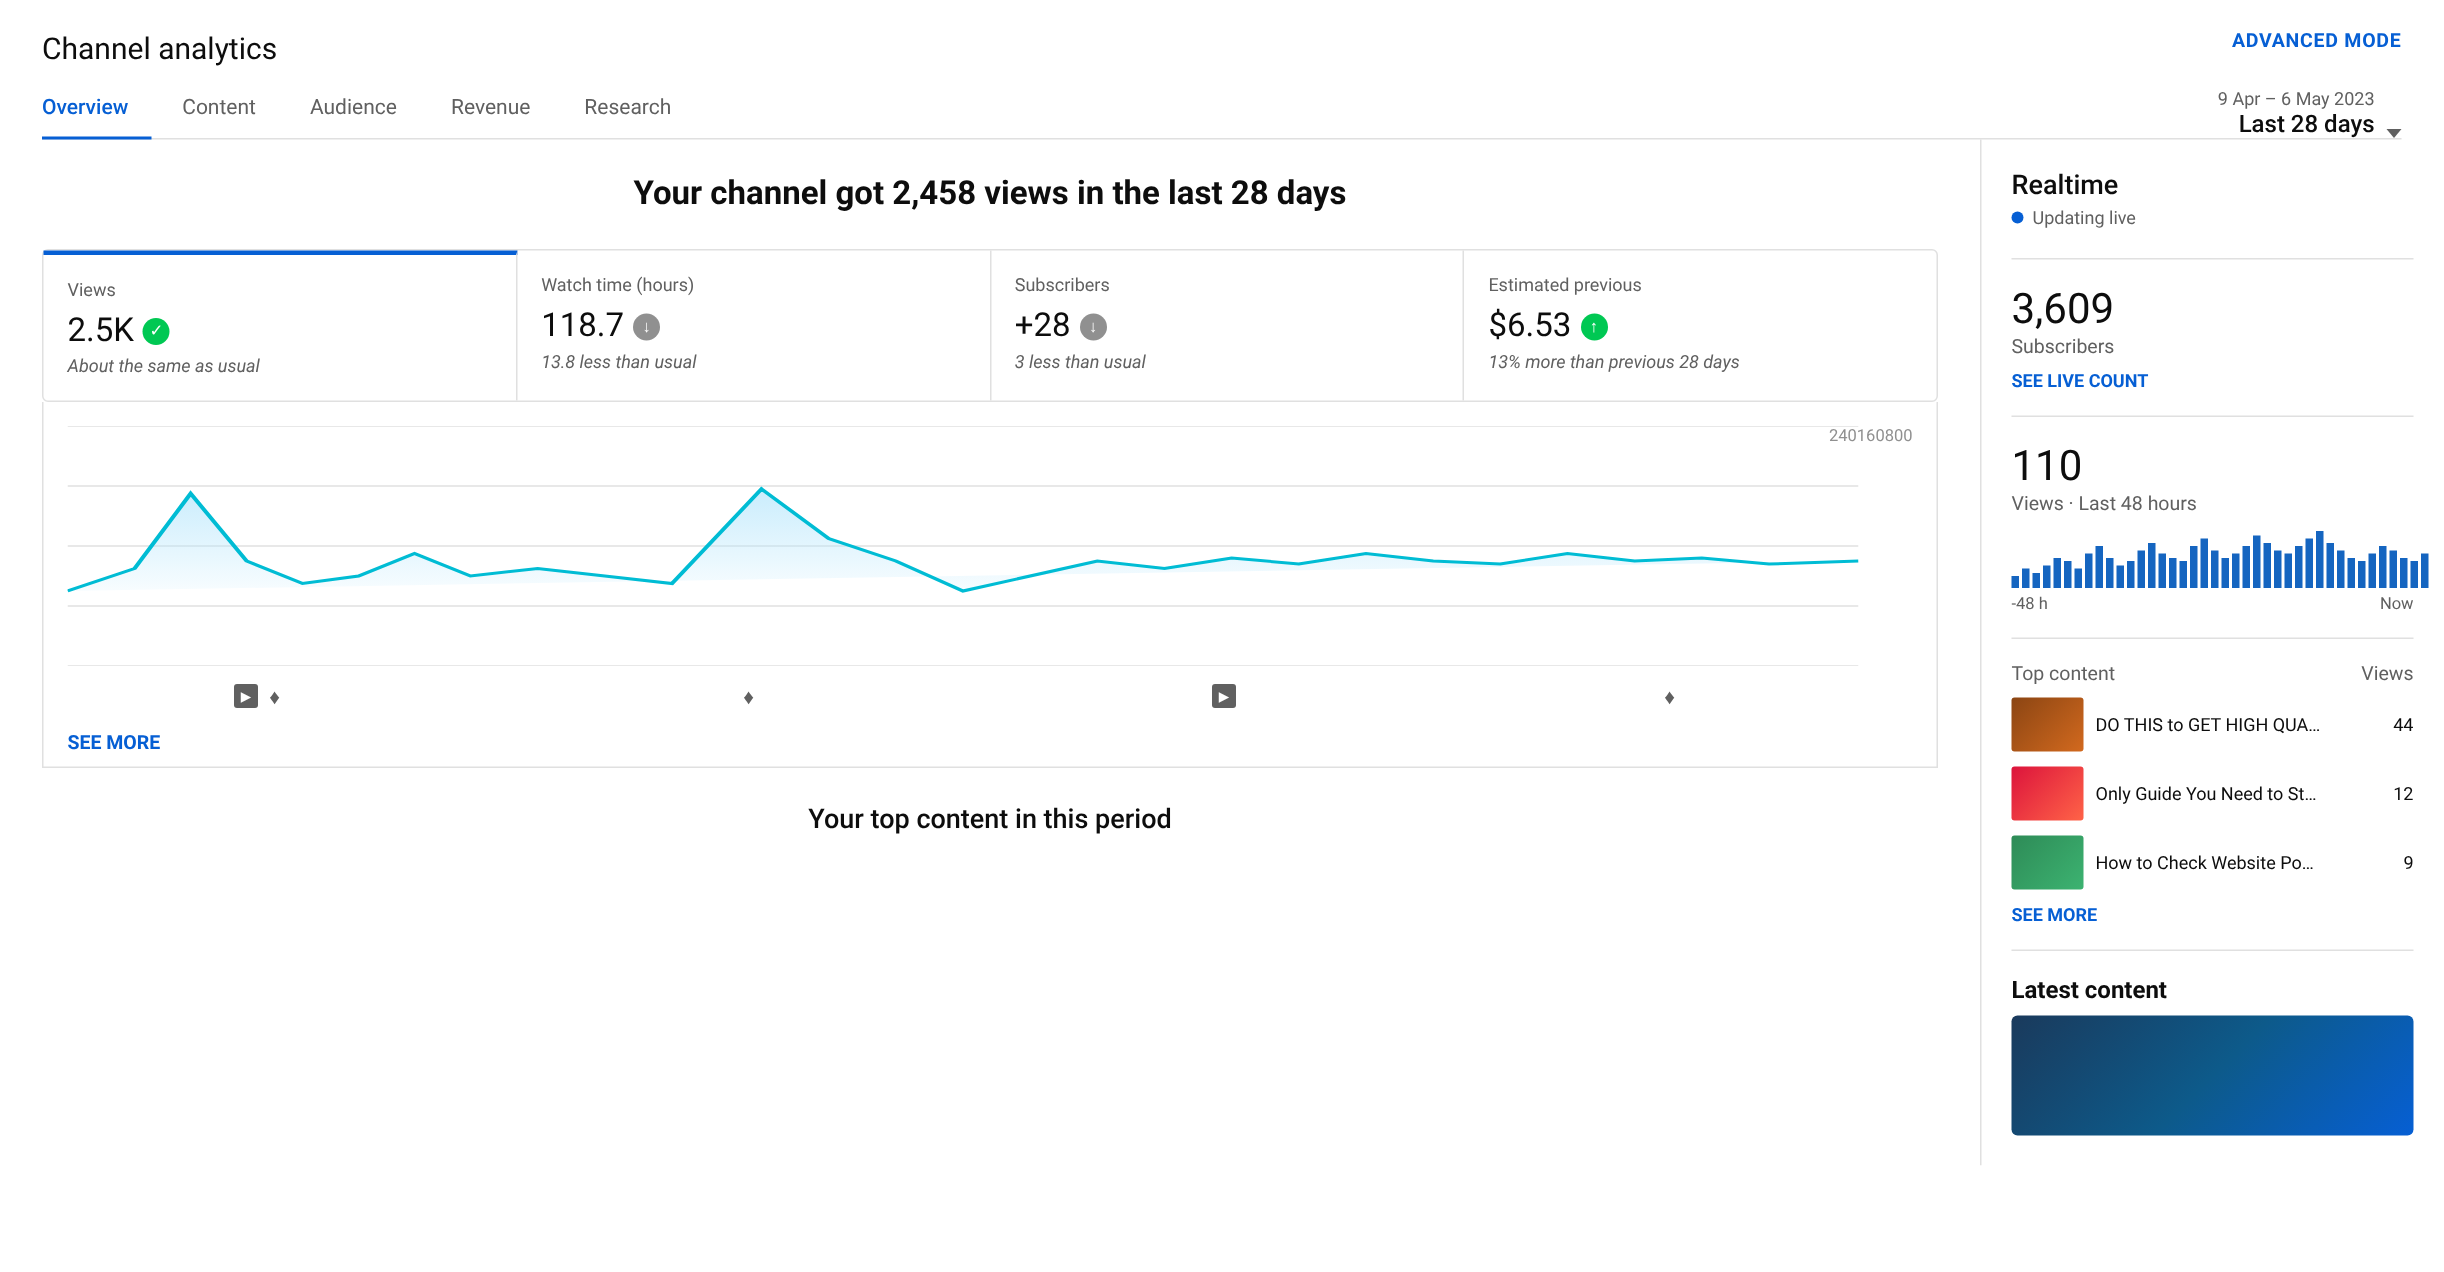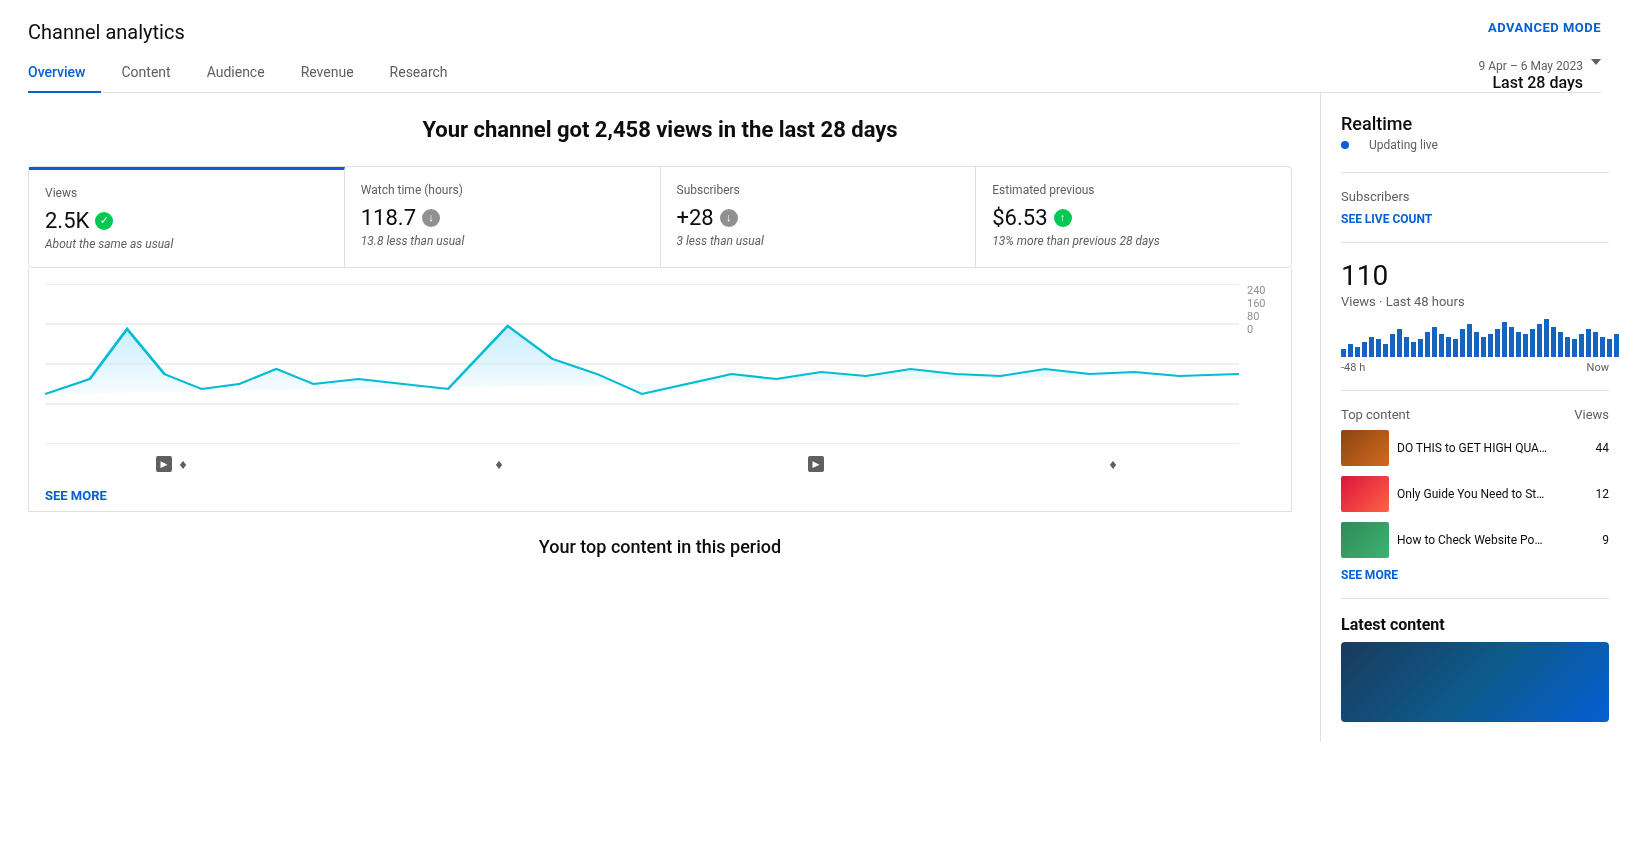--- a/index.html
+++ b/index.html
@@ -38,21 +38,21 @@
       content: '';
       position: absolute;
       bottom: -1px;
       left: 0; right: 0;
       height: 2px;
       background: #065fd4;
     }
     .nav-tab:first-child { padding-left: 0; }
     .date-range-selector {
       display: inline-flex;
-      align-items: flex-start;
+      align-items: flex-end;
       gap: 8px;
       cursor: pointer;
     }
     .date-range-text { text-align: right; }
     .date-range-period { font-size: 12px; color: #606060; }
     .date-range-label { font-size: 16px; font-weight: 500; color: #0d0d0d; }
     .chevron-down { width: 0; height: 0; border-left: 5px solid transparent; border-right: 5px solid transparent; border-top: 6px solid #606060; }
 
     
     .main-layout {
@@ -160,21 +160,21 @@
       font-size: 18px;
       font-weight: 500;
       text-align: center;
       padding: 24px 0 8px 0;
     }
 
     
     .realtime-section { margin-bottom: 20px; }
     .realtime-title { font-size: 18px; font-weight: 500; margin-bottom: 4px; }
     .updating-live {
-      display: flex; align-items: center; gap: 20px;
+      display: flex; align-items: center; gap: 6px;
       font-size: 12px; color: #606060; margin-bottom: 16px;
     }
     .live-dot { width: 8px; height: 8px; border-radius: 50%; background: #065fd4; flex-shrink: 0; }
 
     .divider { border: none; border-top: 1px solid #e0e0e0; margin: 16px 0; }
 
     .metric-big { font-size: 28px; font-weight: 400; margin-bottom: 2px; }
     .metric-sub { font-size: 13px; color: #606060; margin-bottom: 8px; }
 
     .see-live-count {
@@ -335,21 +335,21 @@
               <linearGradient id="areaGrad" x1="0" y1="0" x2="0" y2="1">
                 <stop offset="0%" stop-color="#b3e5fc" stop-opacity="0.7"></stop>
                 <stop offset="100%" stop-color="#b3e5fc" stop-opacity="0.1"></stop>
               </linearGradient>
             </defs>
             <path d="M0,110 L30,95 L55,45 L80,90 L105,105 L130,100 L155,85 L180,100 L210,95 L240,100 L270,105 L310,42 L340,75 L370,90 L400,110 L430,100 L460,90 L490,95 L520,88 L550,92 L580,85 L610,90 L640,92 L670,85 L700,90 L730,88 L760,92 L800,90" fill="url(#areaGrad)" stroke="none"></path>
             <path d="M0,110 L30,95 L55,45 L80,90 L105,105 L130,100 L155,85 L180,100 L210,95 L240,100 L270,105 L310,42 L340,75 L370,90 L400,110 L430,100 L460,90 L490,95 L520,88 L550,92 L580,85 L610,90 L640,92 L670,85 L700,90 L730,88 L760,92 L800,90" fill="none" stroke="#00bcd4" stroke-width="2"></path>
           </svg>
         </div>
 
-        <div style="display:flex; flex-direction:column; justify-content:flex-start; width:36px; padding-left:8px; font-size:11px; color:#909090; height:160px;">
+        <div style="display:flex; flex-direction:row; justify-content:flex-end; width:36px; padding-left:8px; font-size:11px; color:#909090; height:160px;">
           <span>240</span>
           <span>160</span>
           <span>80</span>
           <span>0</span>
         </div>
       </div>
 
       <div style="display:flex; justify-content:space-around; align-items:center; padding: 4px 0 4px 0; max-width:calc(100% - 44px);">
         <div style="display:flex; gap:4px;">
           <div class="vid-icon">▶</div>
@@ -378,20 +378,21 @@
     <div class="realtime-section">
       <div class="realtime-title">Realtime</div>
       <div class="updating-live">
         <div class="live-dot"></div>
         <span>Updating live</span>
       </div>
     </div>
 
     <hr class="divider">
 
+    <div class="metric-big">3,609</div>
     <div class="metric-sub">Subscribers</div>
     <a class="see-live-count">SEE LIVE COUNT</a>
 
     <hr class="divider">
 
     <div class="metric-big">110</div>
     <div class="metric-sub">Views · Last 48 hours</div>
 
     <div class="mini-bar-chart" id="mini-bars">
         <div class="mini-bar" style="height: 8px; width: 5px;"></div>

